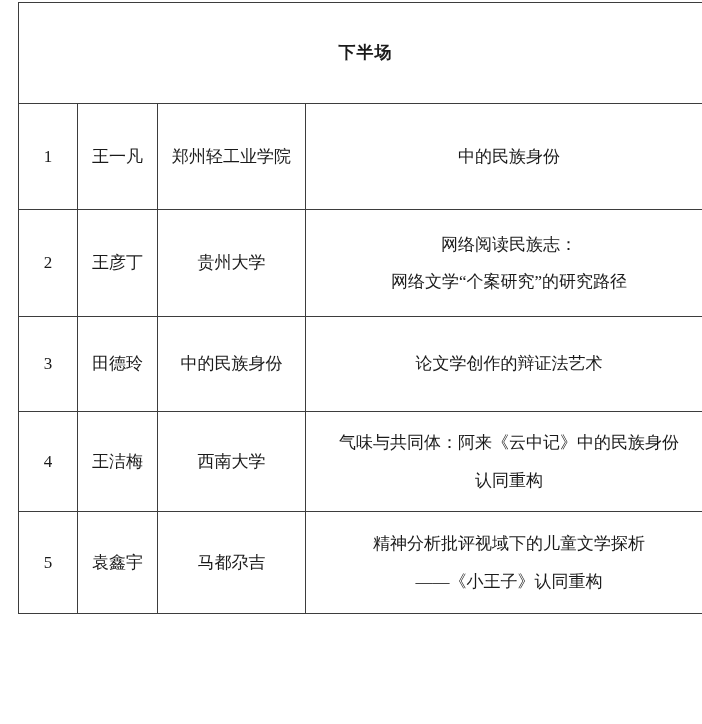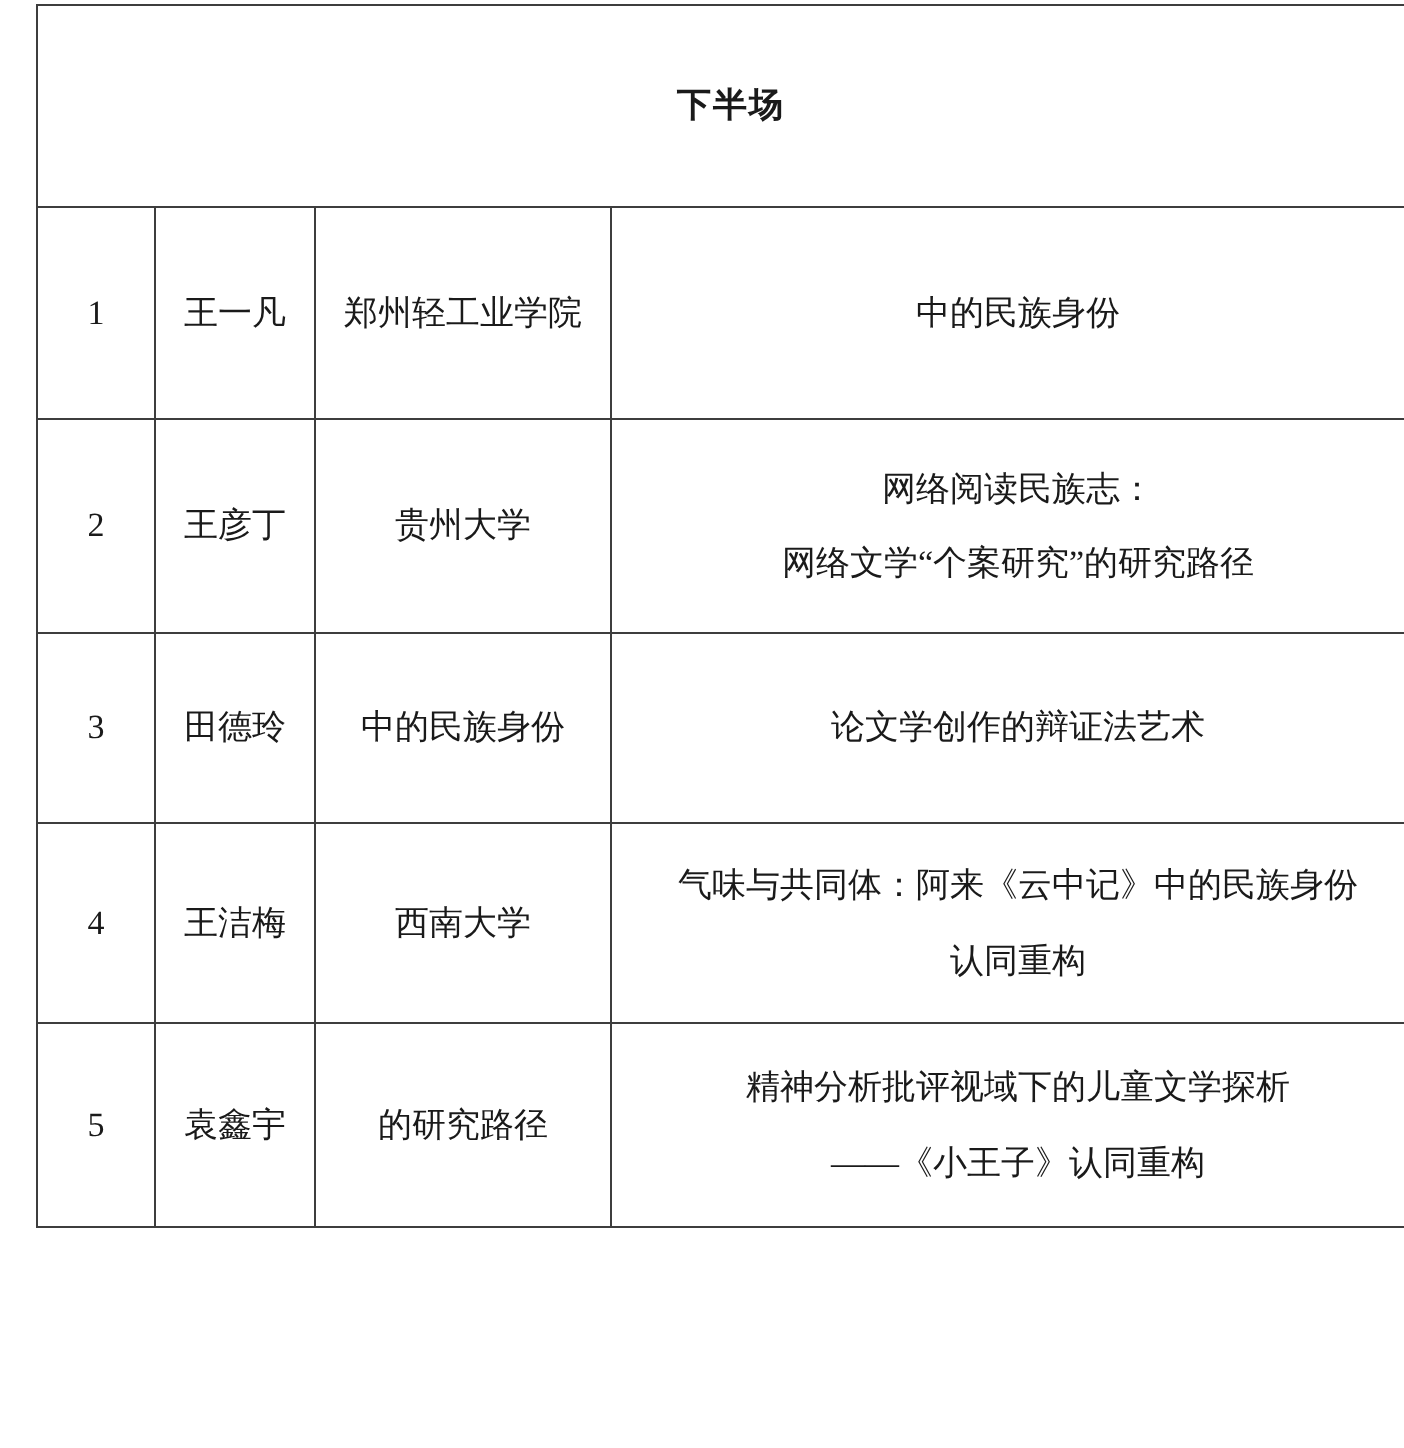--- a/index.html
+++ b/index.html
@@ -83,19 +83,19 @@
       <tr class="r-d4">
         <td class="num-cell">4</td>
         <td>王洁梅</td>
         <td>西南大学</td>
         <td>气味与共同体：阿来《云中记》中的民族身份
 认同重构</td>
       </tr>
       <tr class="r-d5">
         <td class="num-cell">5</td>
         <td>袁鑫宇</td>
-        <td>的研究路径</td>
+        <td>马都尕吉</td>
         <td>精神分析批评视域下的儿童文学探析
 ——《小王子》认同重构</td>
       </tr>
     </tbody>
   </table>
 </div>
 
 </body></html>

